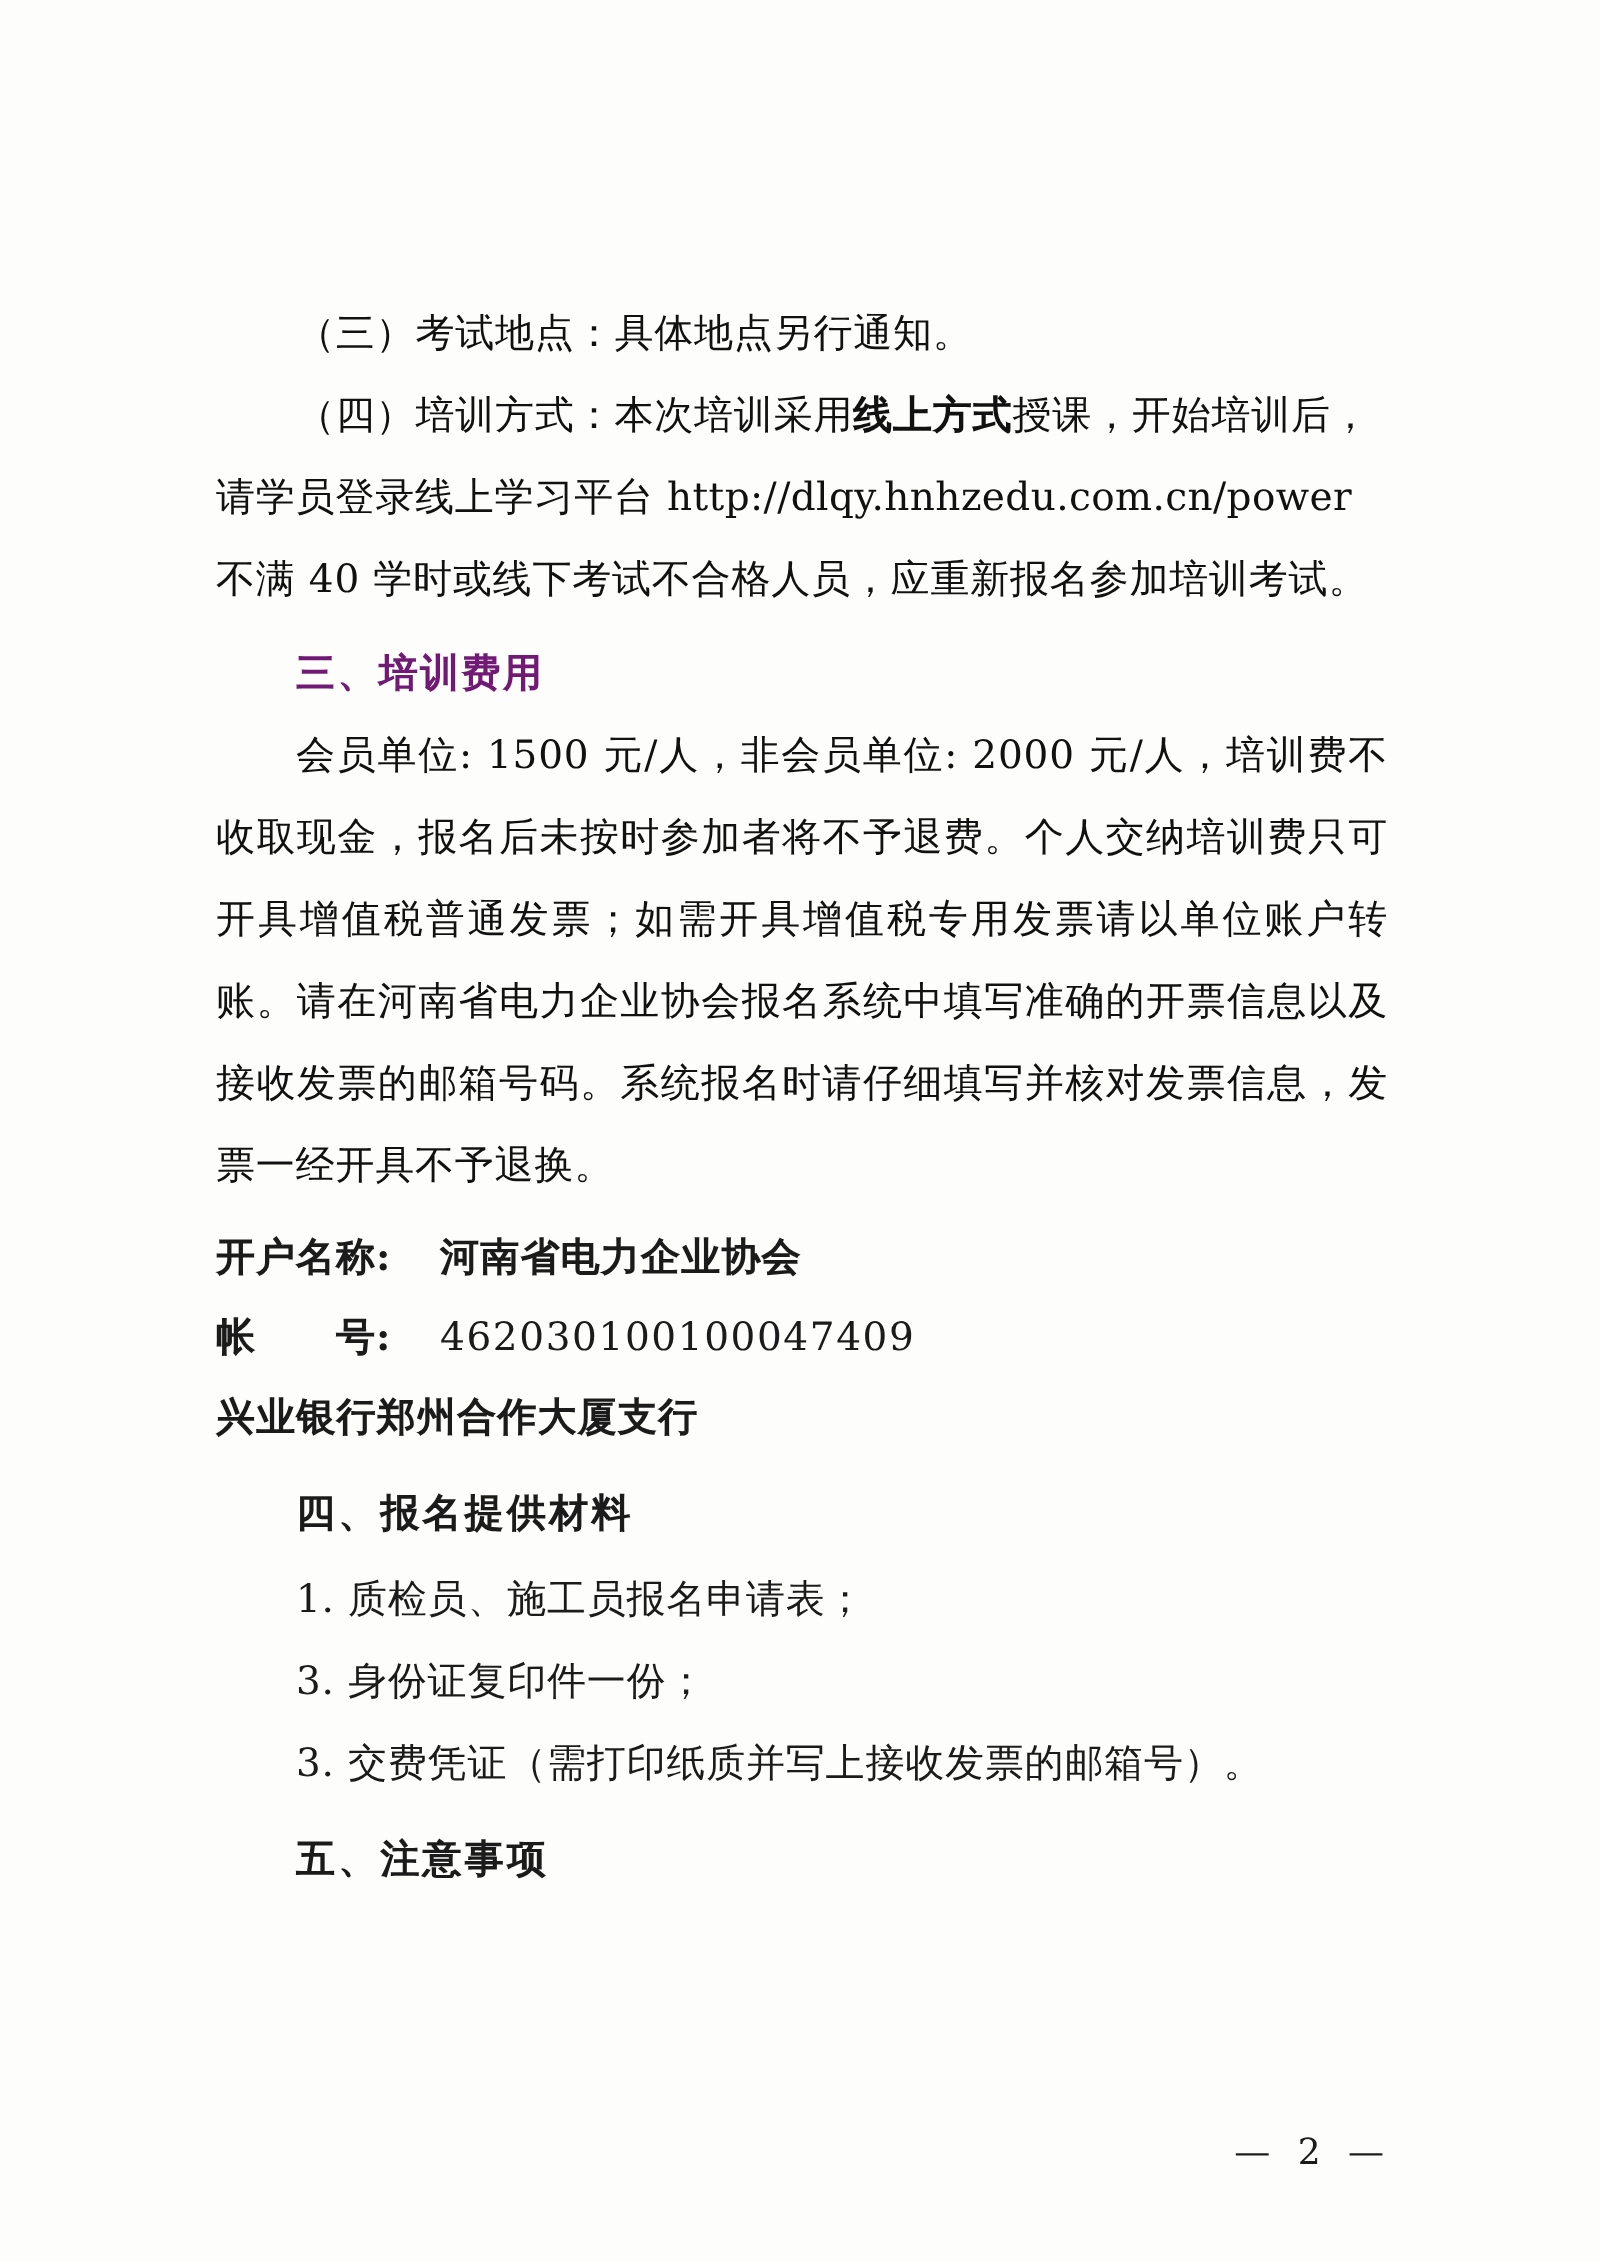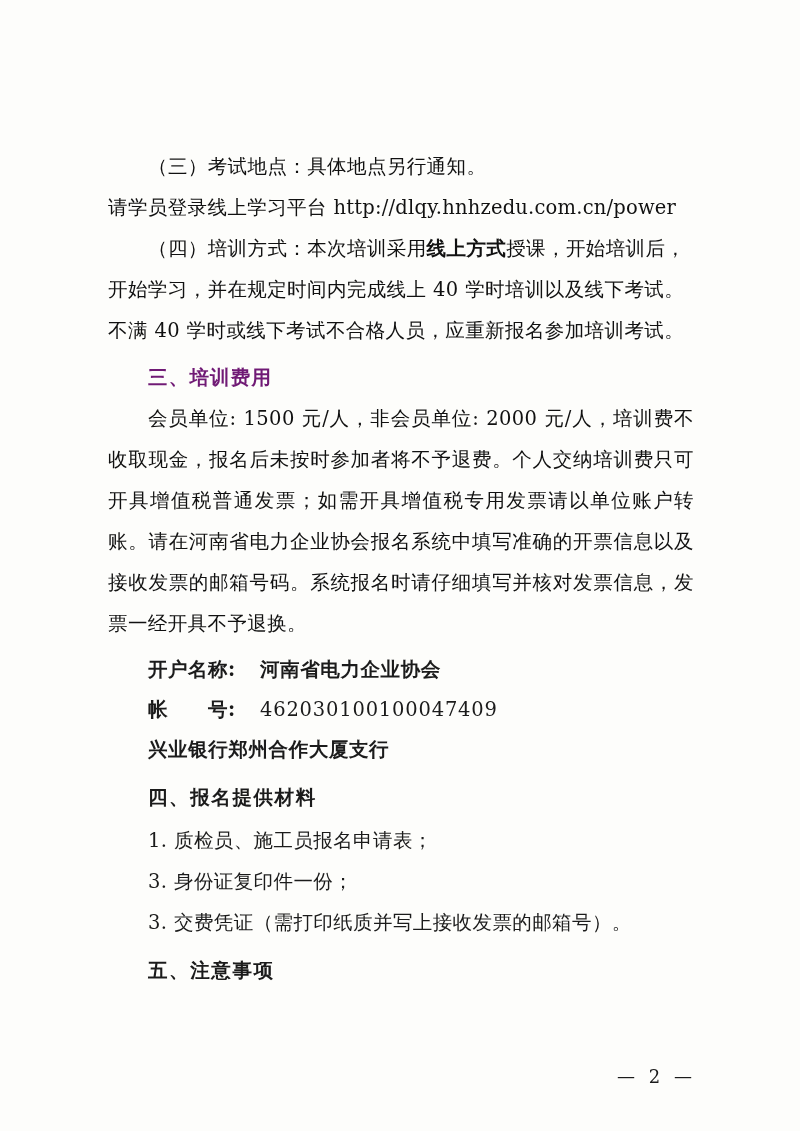--- a/index.html
+++ b/index.html
@@ -47,21 +47,20 @@
   }
   .mono-url {
     font-family: "DejaVu Serif", "Liberation Serif", serif;
     letter-spacing: 0.2px;
   }
   .bank-row {
     display: flex;
     align-items: center;
     font-size: 19.5px;
     line-height: 40px;
-    margin-left: 40px;
   }
   .bank-label {
     font-weight: bold;
     width: 112px;
     flex: 0 0 112px;
     letter-spacing: 0.5px;
   }
   .bank-value {
     font-weight: bold;
     letter-spacing: 0.6px;
@@ -96,25 +95,24 @@
   .spacer-sm { height: 6px; }
 </style>
 </head>
 <body>
 
 <div class="page">
   <div class="content">
 
     <p class="para indent">（三）考试地点：具体地点另行通知。</p>
 
+    <p class="para indent"><span>（四）培训方式：本次培训采用</span><span class="bold-inline">线上方式</span><span>授课，开始培训后，</span></p>
+
     <p class="para"><span>请学员登录线上学习平台</span> <span class="mono-url">http://dlqy.hnhzedu.com.cn/power</span></p>
 
-    <p class="para indent"><span>（四）培训方式：本次培训采用</span><span class="bold-inline">线上方式</span><span>授课，开始培训后，</span></p>
-
-    <p class="para">开始学习，并在规定时间内完成线上 40 学时培训以及线下考试。</p>
 
     <p class="para">不满 40 学时或线下考试不合格人员，应重新报名参加培训考试。</p>
 
     <div class="spacer-sm"></div>
 
     <p class="heading">三、培训费用</p>
 
     <p class="para indent">会员单位: 1500 元/人，非会员单位: 2000 元/人，培训费不收取现金，报名后未按时参加者将不予退费。个人交纳培训费只可开具增值税普通发票；如需开具增值税专用发票请以单位账户转账。请在河南省电力企业协会报名系统中填写准确的开票信息以及接收发票的邮箱号码。系统报名时请仔细填写并核对发票信息，发票一经开具不予退换。</p>
 
     <div class="spacer-sm"></div>

